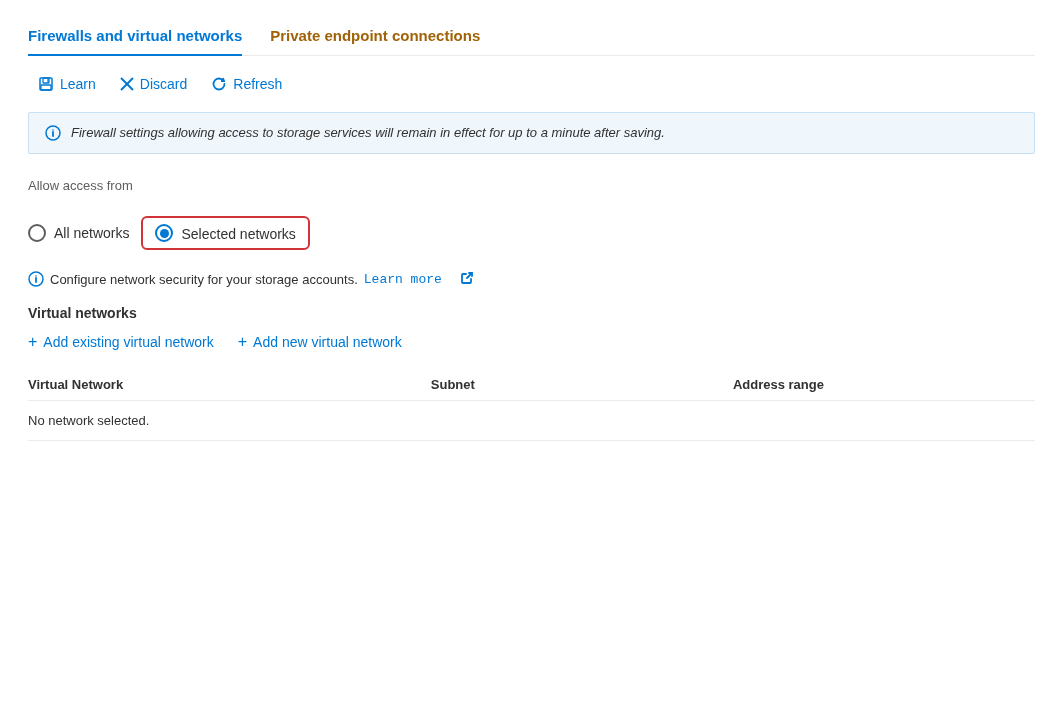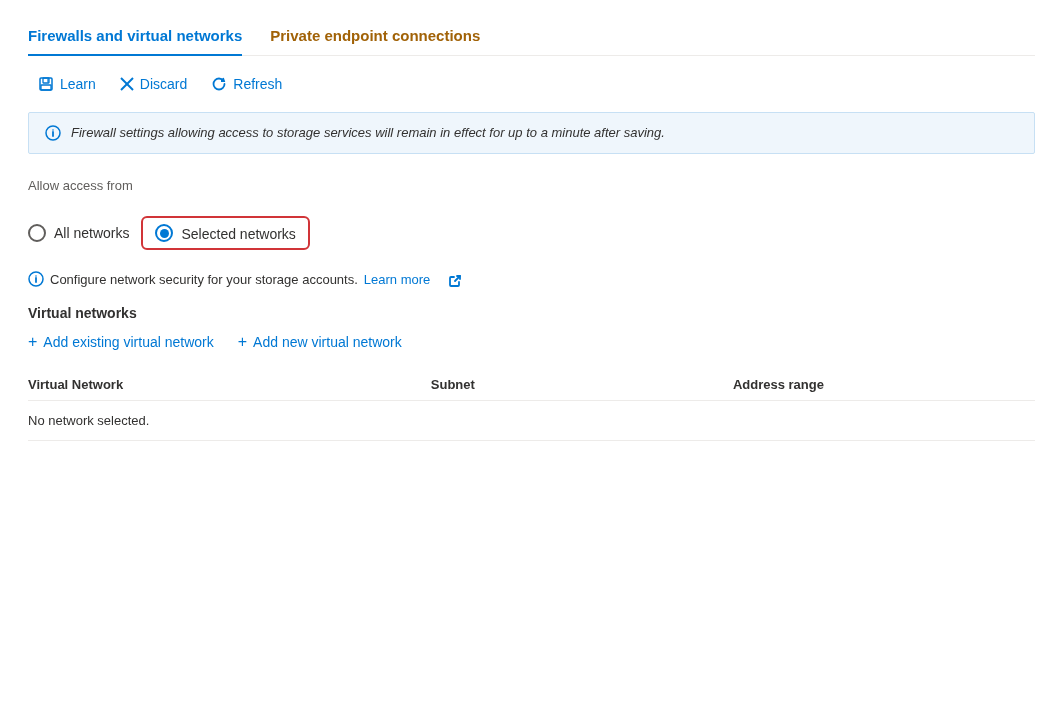--- a/index.html
+++ b/index.html
@@ -149,22 +149,23 @@
       color: #323130;
       margin-bottom: 18px;
       margin-top: 21px;
     }
 
     .learn-more {
       color: #0078d4;
       text-decoration: none;
       cursor: pointer;
       display: flex;
-      align-items: flex-end;
+      align-items: flex-start;
       gap: 19px;
+      font-family: Liberation Mono, monospace;
     }
 
     
     .section-title {
       font-size: 14px;
       font-weight: 600;
       margin-bottom: 12px;
     }
 
     .add-buttons {

